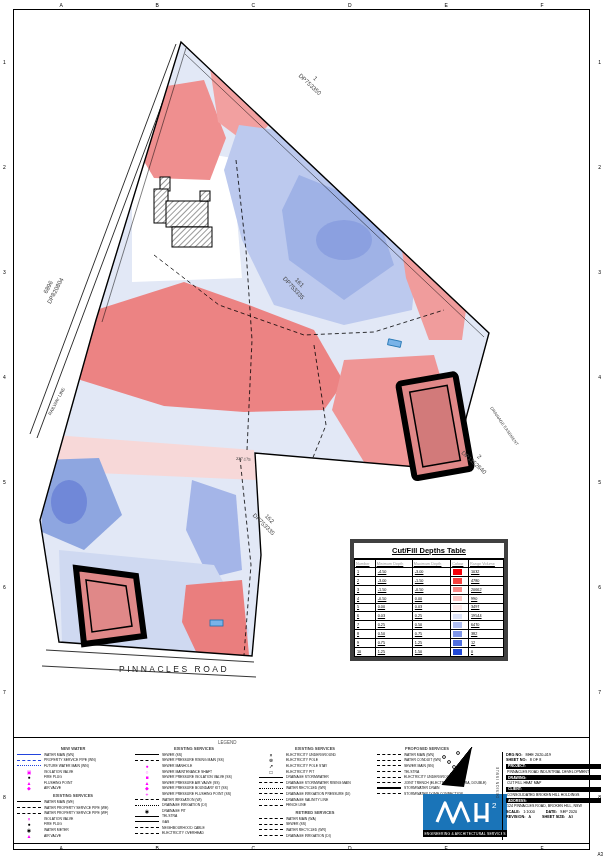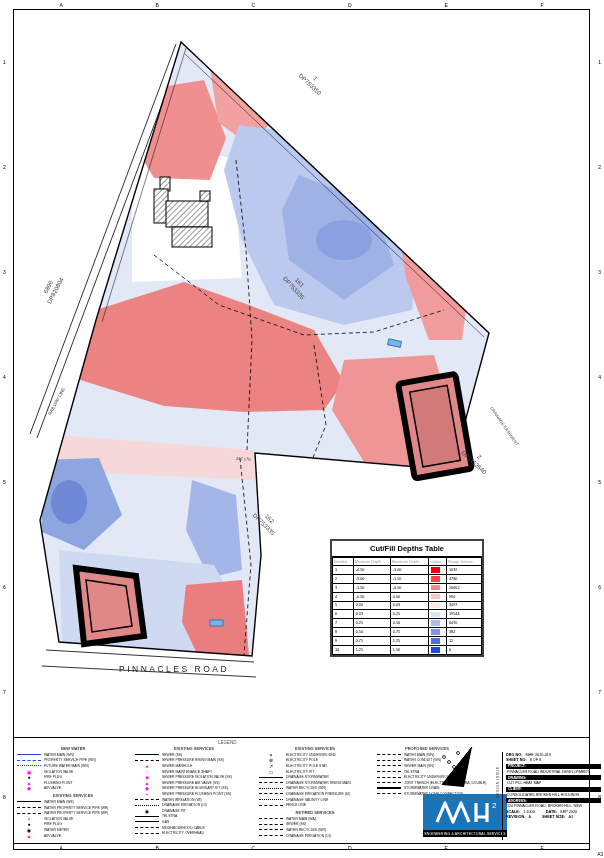--- a/index.html
+++ b/index.html
@@ -11,21 +11,21 @@
        font-size:5px;color:#000;}
   .grid-top{top:1px;height:8px;align-items:center;}
   .grid-bottom{top:843px;height:7px;align-items:center;border-top:1px solid #000;}
   .grid-left,.grid-right{position:absolute;top:9px;height:841px;display:flex;flex-direction:column;
        justify-content:space-around;font-size:5px;}
   .grid-left{left:3px;}
   .grid-right{right:3px;}
   .corner-label{position:absolute;right:1px;bottom:1px;font-size:4.5px;}
   .map-svg{position:absolute;left:14px;top:10px;}
   
-  .cf-panel{position:absolute;left:330px;top:539px;width:150px;background:#fff;border:2px solid #404040;font-size:4px;}
+  .cf-panel{position:absolute;left:350px;top:539px;width:150px;background:#fff;border:4px solid #404040;font-size:4px;text-decoration:underline;}
   .cf-title{border-bottom:1px solid #000;text-align:center;font-weight:bold;font-size:7.5px;padding:3px 0;
      font-family:"Liberation Sans",sans-serif;}
   .cf-table{width:100%;border-collapse:collapse;}
   .cf-table th{color:#9a9a9a;font-weight:normal;font-size:3.8px;border:0.5px solid #000;padding:1.5px 1px;text-align:left;}
   .cf-table td{border:0.5px solid #000;font-size:3.8px;padding:1.2px 2px;text-align:left;}
   .cf-swatch{display:inline-block;width:9px;height:5.5px;vertical-align:middle;}
   
   .legend-band{position:absolute;left:13px;top:737px;width:577px;height:106px;border-top:1.2px solid #000;box-sizing:border-box;}
   .legend-title{position:absolute;left:205px;top:2px;font-size:4.5px;color:#555;}
   .legend-cols{position:absolute;left:4px;top:6px;display:flex;gap:6px;}

